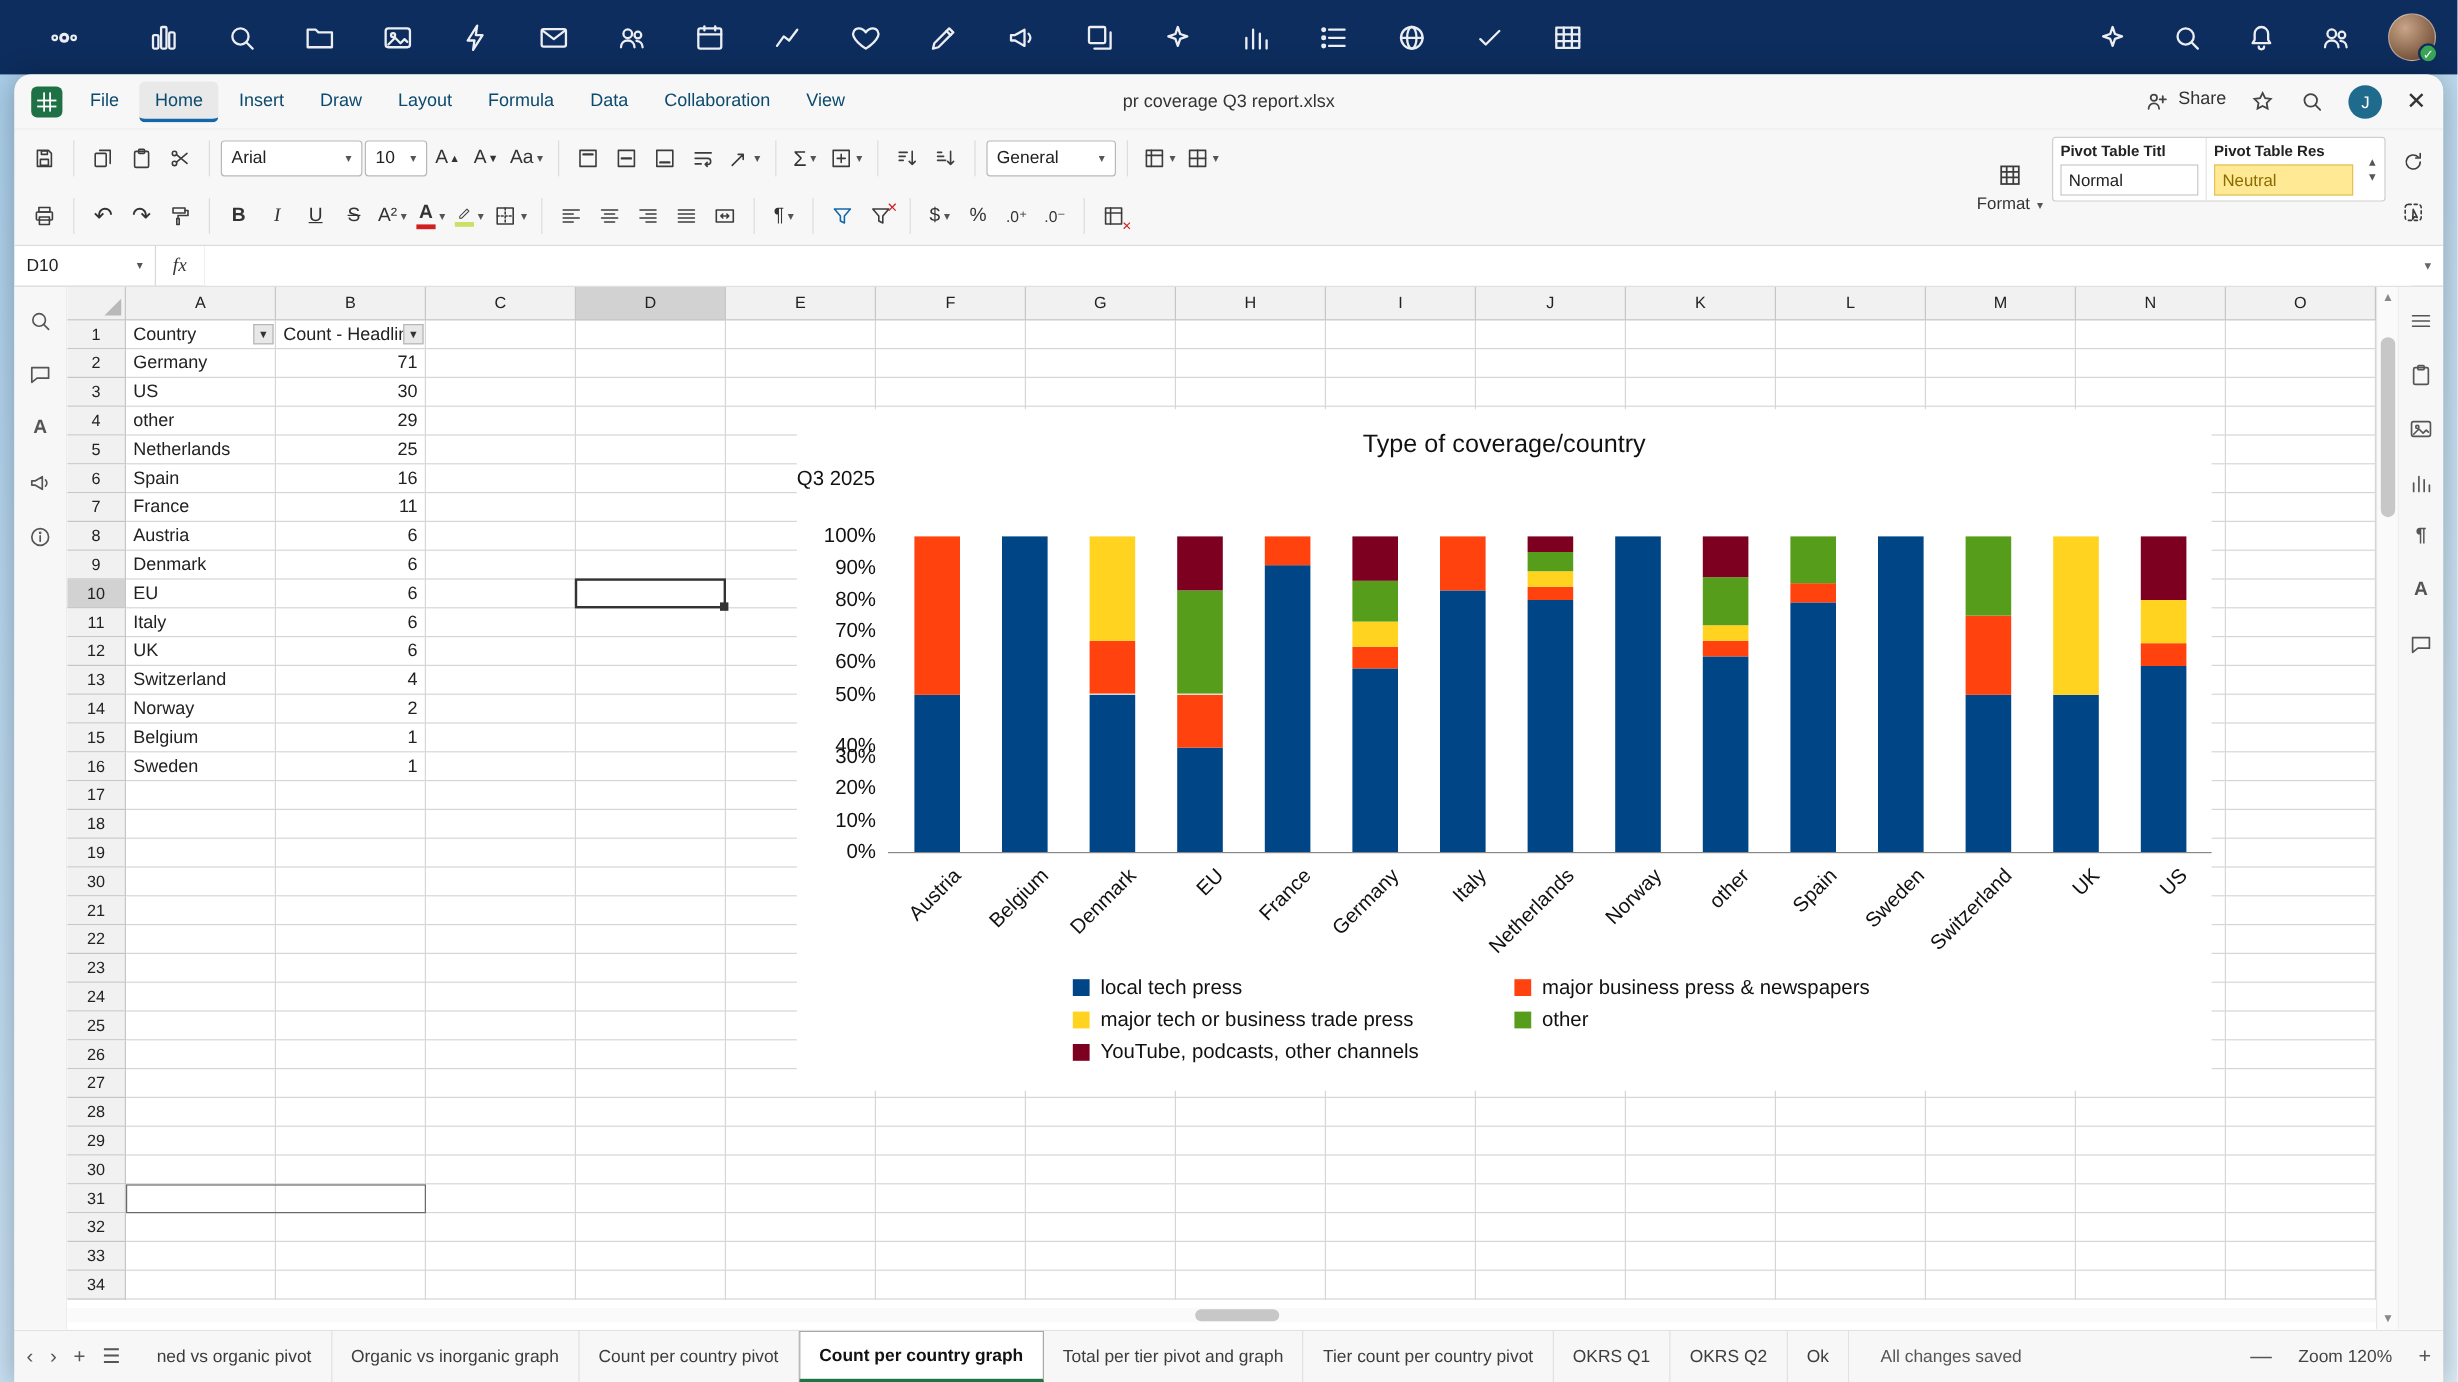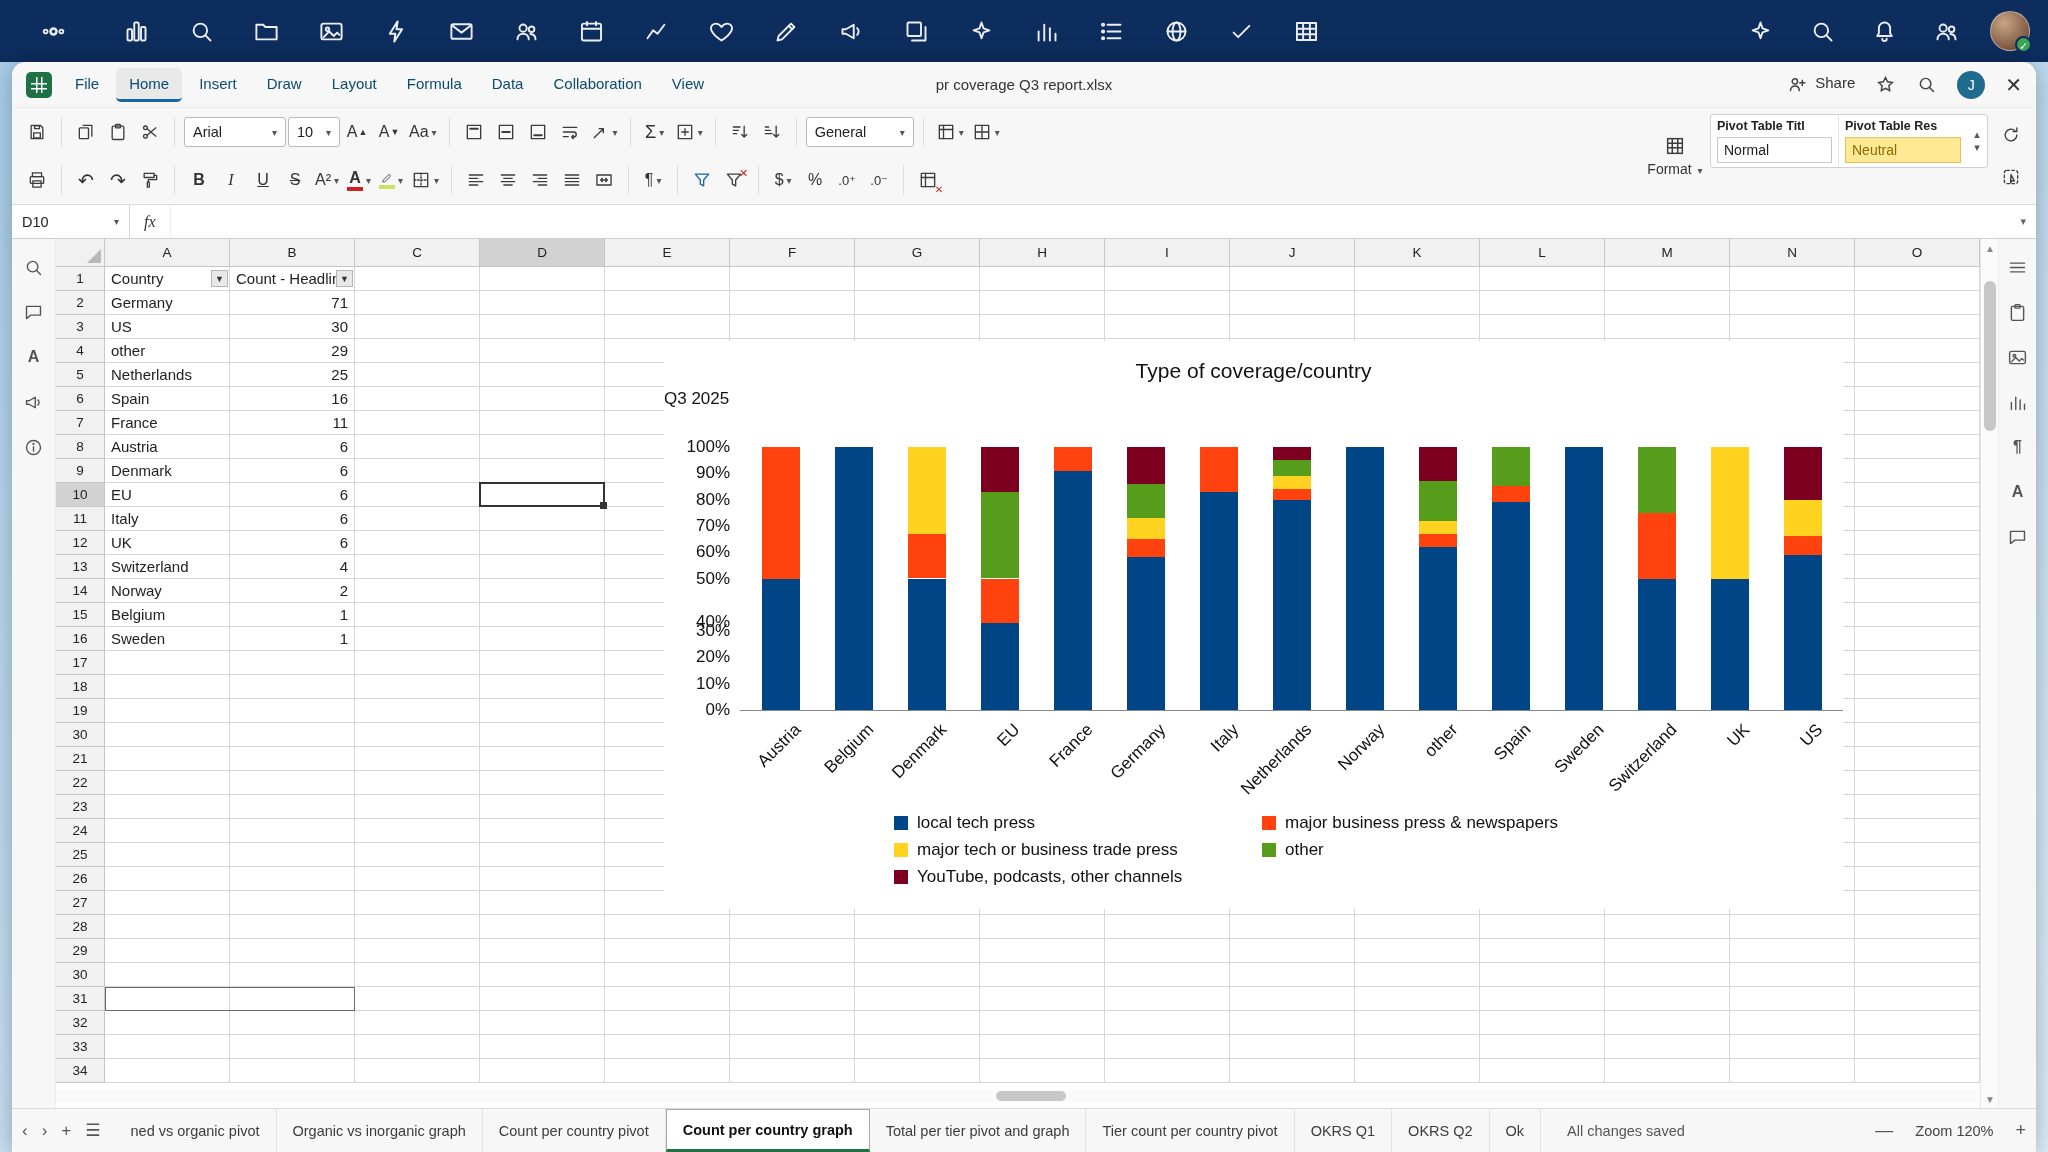--- a/index.html
+++ b/index.html
@@ -47,21 +47,21 @@
   .toolbar{flex:0 0 96px;background:#f7f7f7;border-bottom:1px solid #dcdcdc;display:flex;}
   .tool-cols{flex:1 1 auto;display:flex;flex-direction:column;}
   .trow{height:48px;display:flex;align-items:center;padding:0 10px;gap:2px;}
   .tbtn{min-width:30px;height:34px;display:flex;align-items:center;justify-content:center;border-radius:4px;font-size:15px;color:#333;gap:1px;padding:0 3px;}
   .tbtn svg{width:20px;height:20px;stroke:#3c3c3c;fill:none;stroke-width:1.6;stroke-linecap:round;stroke-linejoin:round;}
   .tbtn.blue svg{stroke:var(--accent);}
   .glyph{font-size:16px;line-height:1;}
   .dd{font-size:10px;color:#555;margin-left:2px;}
   .vsep{width:1px;height:30px;background:#ddd;margin:0 7px;flex:0 0 1px;}
   .selbox{display:flex;align-items:center;justify-content:space-between;background:#fff;border:1px solid #b9b9b9;border-radius:3px;height:30px;padding:0 8px;font-size:14.5px;color:#222;}
-  .w-font{width:102px;} .w-size{width:52px;} .w-num{width:108px;}
+  .w-font{width:118px;} .w-size{width:52px;} .w-num{width:108px;}
   .stack2{display:flex;flex-direction:column;align-items:center;line-height:1;}
   .colorbar{display:block;width:16px;height:4px;margin-top:1px;}
   .fc-red{background:#d21f1f;} .hl-yg{background:#c9e265;}
   .fmt-tall{display:flex;flex-direction:column;align-items:center;justify-content:center;height:74px;min-width:62px;border-radius:4px;font-size:14px;color:#333;gap:4px;align-self:center;}
   .fmt-tall svg{width:22px;height:22px;stroke:#3c3c3c;fill:none;stroke-width:1.6;}
   .tool-right{flex:0 0 auto;display:flex;align-items:flex-start;padding:6px 10px 6px 4px;gap:8px;}
   .pivot-gallery{display:flex;border:1px solid #cfcfcf;background:#fff;border-radius:3px;overflow:hidden;}
   .pg-col{width:128px;border-right:1px solid #e4e4e4;padding:4px 6px;}
   .pg-title{font-size:12.5px;font-weight:bold;white-space:nowrap;overflow:hidden;margin-bottom:4px;}
   .pg-swatch{height:26px;border:1px solid #c9c9c9;font-size:14px;display:flex;align-items:center;padding:0 6px;background:#fff;}

